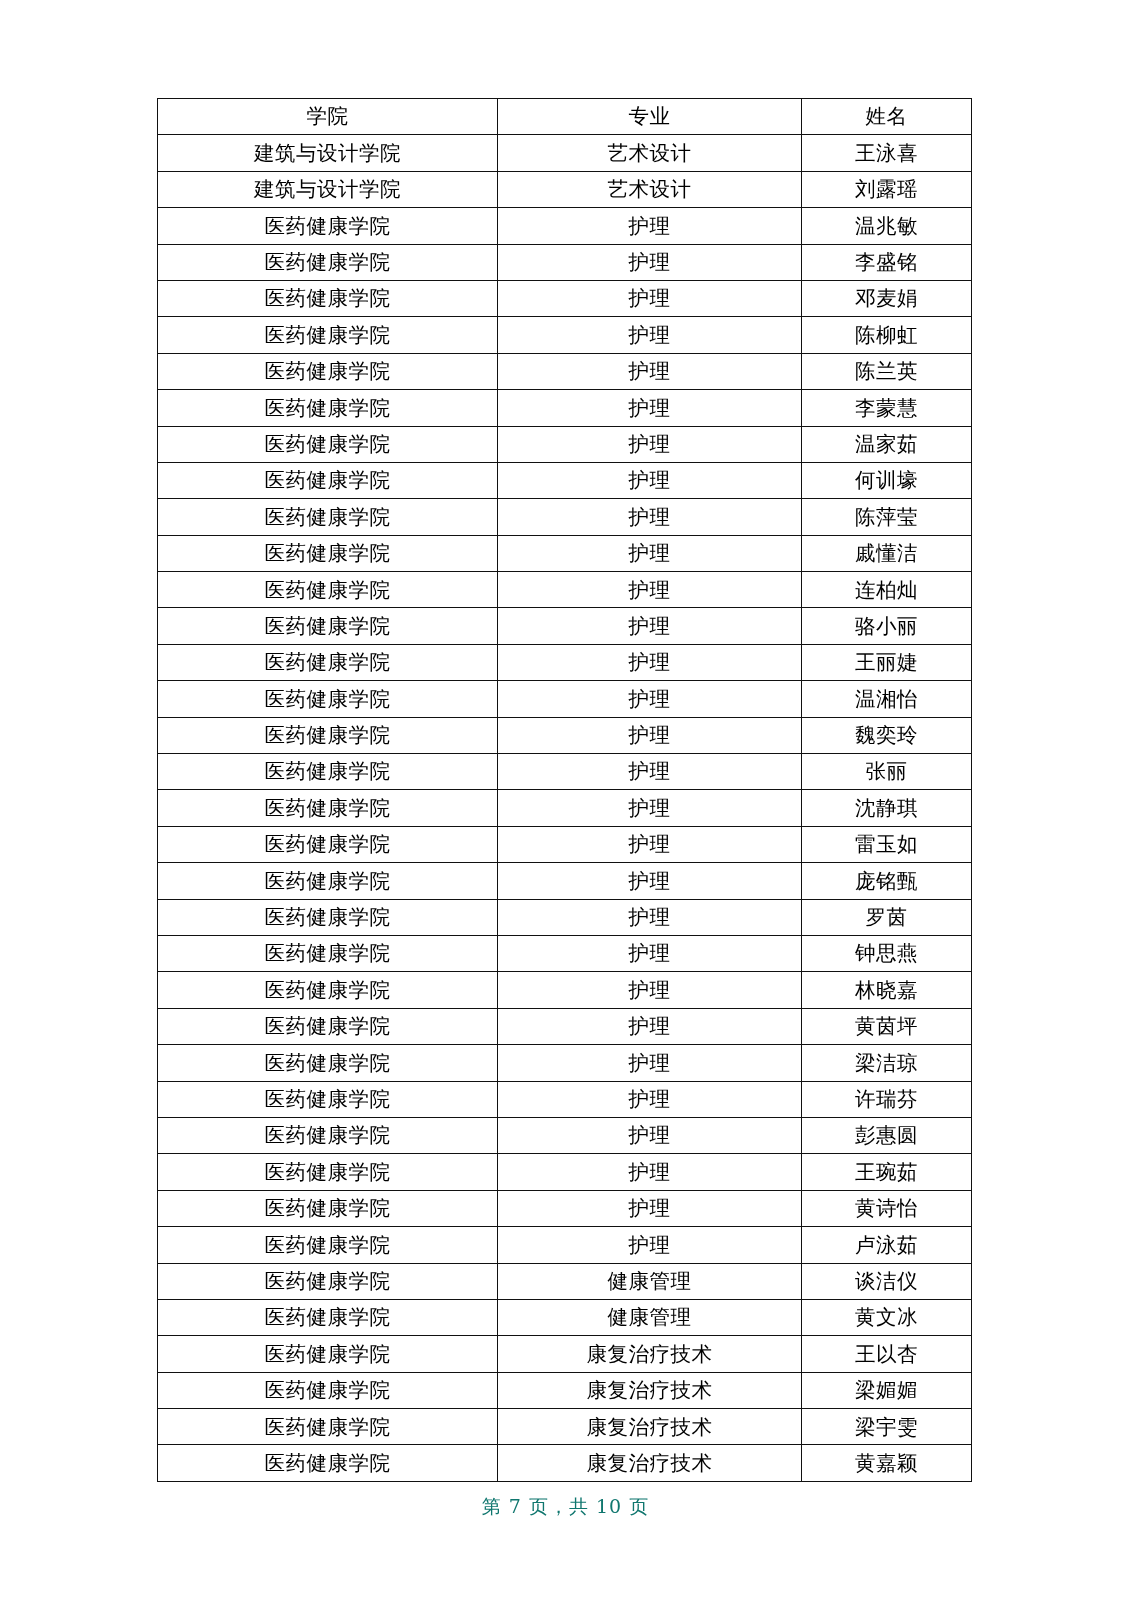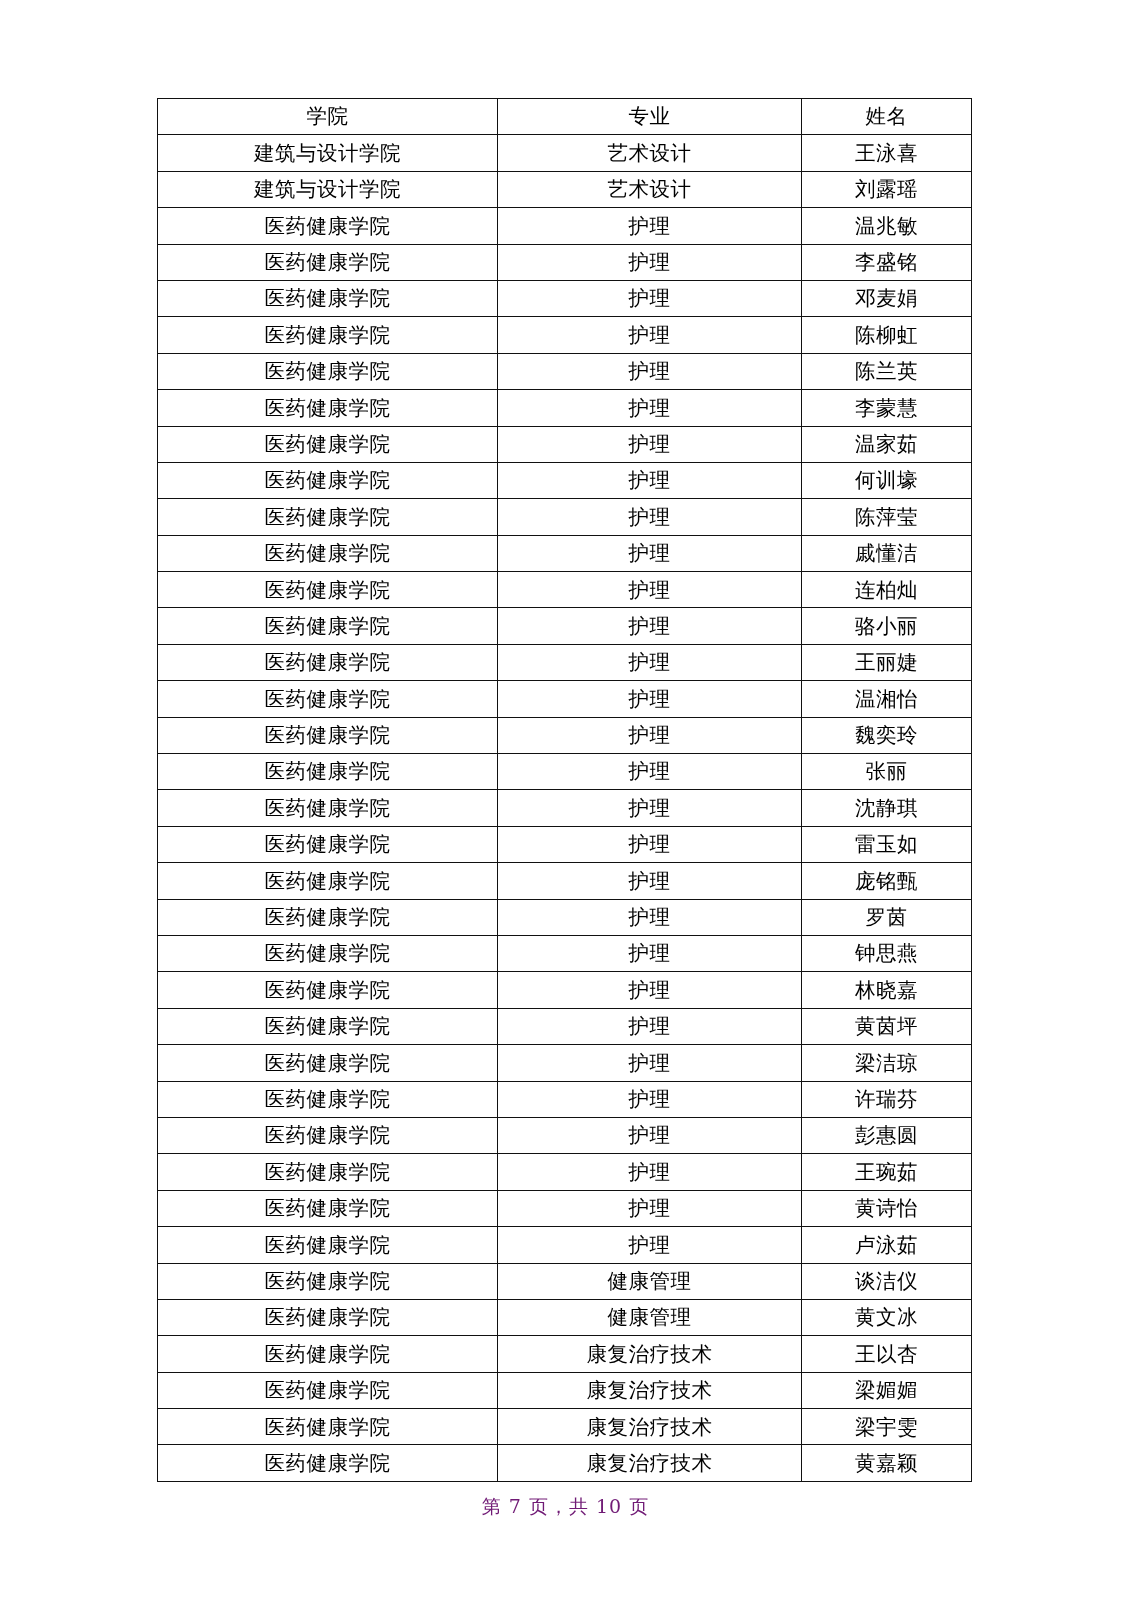--- a/index.html
+++ b/index.html
@@ -57,21 +57,21 @@
   }
   .footer {
     position: absolute;
     left: 0;
     top: 1494px;
     width: 1131px;
     text-align: center;
     font-size: 19px;
     letter-spacing: 1px;
     font-family: "DejaVu Serif", "Liberation Serif", serif;
-    color: #701a75;
+    color: #0f766e;
   }
 </style>
 </head>
 <body>
 
 <div class="page">
 
   <div class="table-wrap">
     <table class="roster">
       <colgroup>

